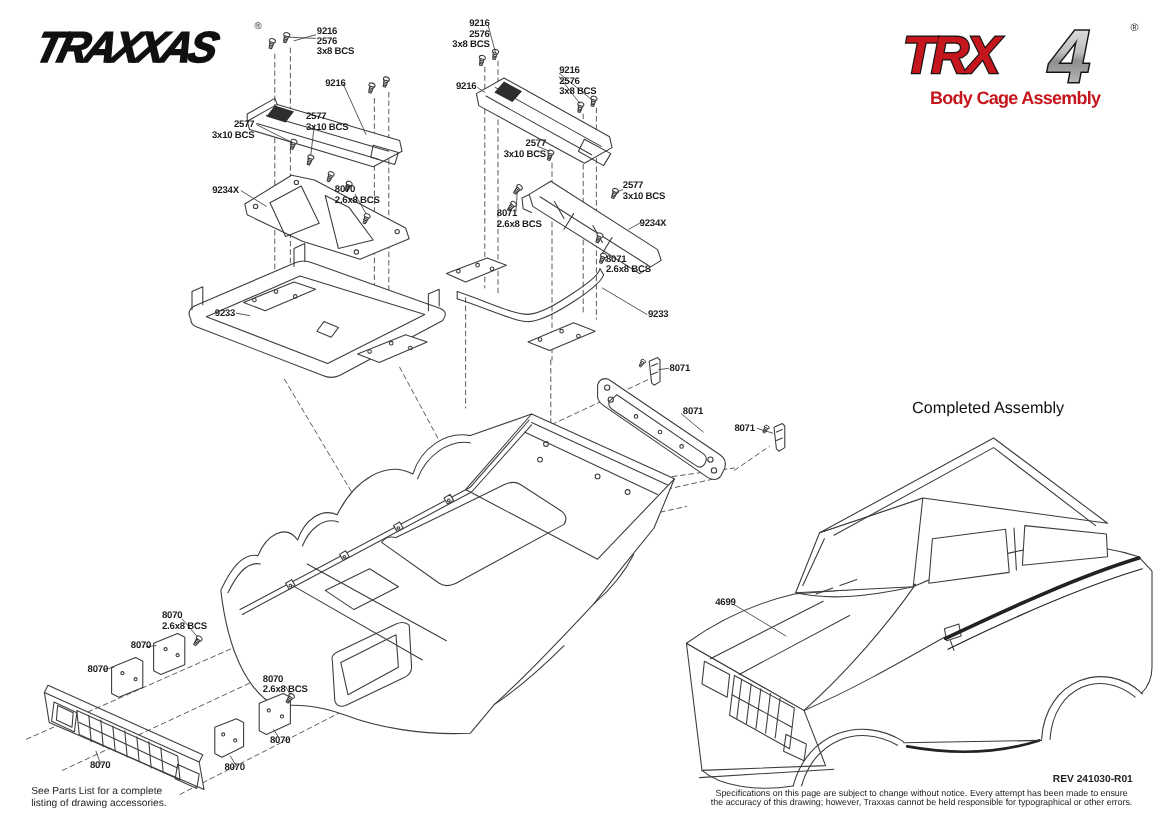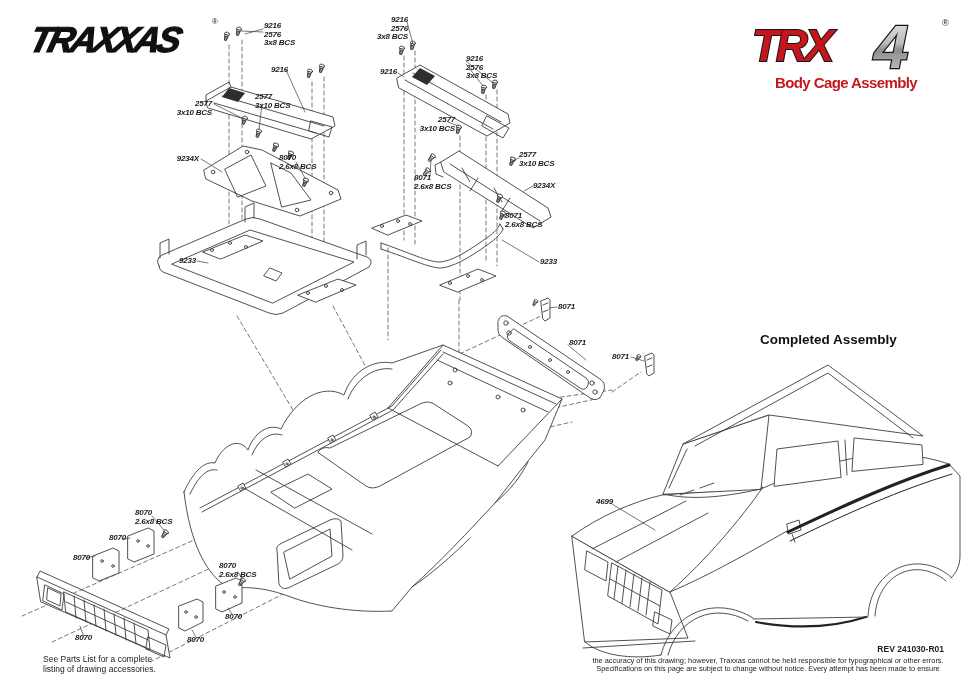--- a/index.html
+++ b/index.html
@@ -1,30 +1,30 @@
 <!DOCTYPE html>
 <html><head>
 <meta charset="utf-8">
 <style>
   html,body{margin:0;padding:0;background:#888;}
   .page{position:relative;width:980px;height:700px;background:#ffffff;overflow:hidden;
         font-family:"Liberation Sans",sans-serif;margin:0 auto;}
   .diagram-svg{position:absolute;left:0;top:0;z-index:1;}
-  .labels-layer{position:absolute;left:0;top:0;width:980px;height:700px;z-index:2;pointer-events:none;font-style:italic;}
+  .labels-layer{position:absolute;left:0;top:0;width:980px;height:700px;z-index:2;pointer-events:none;}
   .plabel{position:absolute;font-size:8px;line-height:8.5px;letter-spacing:-0.2px;
           color:#1c1c1c;white-space:nowrap;font-weight:bold;font-stretch:condensed;}
   .plabel.right{text-align:right;transform:translateX(-100%);}
   .traxxas-logo{position:absolute;left:24px;top:10px;z-index:3;}
   .trx4-logo{position:absolute;left:746px;top:14px;z-index:3;}
   .product-subtitle{position:absolute;left:740px;top:74px;width:212px;z-index:3;
      text-align:center;font-weight:bold;font-size:15px;letter-spacing:-0.6px;color:#c4161c;}
   .completed-heading{position:absolute;left:760px;top:332px;z-index:3;
-     font-weight:bold;font-size:13.5px;color:#111;}
+     font-weight:normal;font-size:13.5px;color:#111;}
   .parts-note{position:absolute;left:26px;top:655px;z-index:3;font-size:8.5px;
-     line-height:9.5px;color:#222;margin-left:17px;}
+     line-height:9.5px;color:#222;}
   .rev-text{position:absolute;right:36px;top:644px;z-index:3;font-size:8.5px;
      font-weight:bold;color:#222;text-align:left;}
   .disclaimer{position:absolute;right:36px;top:657px;width:352px;z-index:3;font-size:7.4px;
      line-height:8.4px;color:#222;text-align:center;}
 </style>
 </head>
 <body>
 
 <div class="page">
 
@@ -51,22 +51,22 @@
 
   <div class="product-subtitle">Body Cage Assembly</div>
   <div class="completed-heading">Completed Assembly</div>
 
   <div class="parts-note">
     <div>See Parts List for a complete</div>
     <div>listing of drawing accessories.</div>
   </div>
   <div class="rev-text">REV 241030-R01</div>
   <div class="disclaimer">
+    <div>Specifications on this page are subject to change without notice.  Every attempt has been made to ensure</div>
     <div>the accuracy of this drawing; however, Traxxas cannot be held responsible for typographical or other errors.</div>
-    <div>Specifications on this page are subject to change without notice.  Every attempt has been made to ensure</div>
   </div>
 
   <svg class="diagram-svg" width="980" height="700" viewBox="0 0 980 700" fill="none" stroke="#3d3d3d" stroke-width="0.9" stroke-linejoin="round" stroke-linecap="round">
     <defs>
       <g id="scr" stroke="#3d3d3d" fill="#fff">
         <ellipse cx="0" cy="0" rx="2.6" ry="1.8"></ellipse>
         <path d="M-1.7,1.2 L-1,6.6 L1,6.6 L1.7,1.2 Z"></path>
         <path d="M-1.5,2.6 L1.5,2.6 M-1.3,4 L1.3,4 M-1.1,5.3 L1.1,5.3"></path>
       </g>
     </defs>

